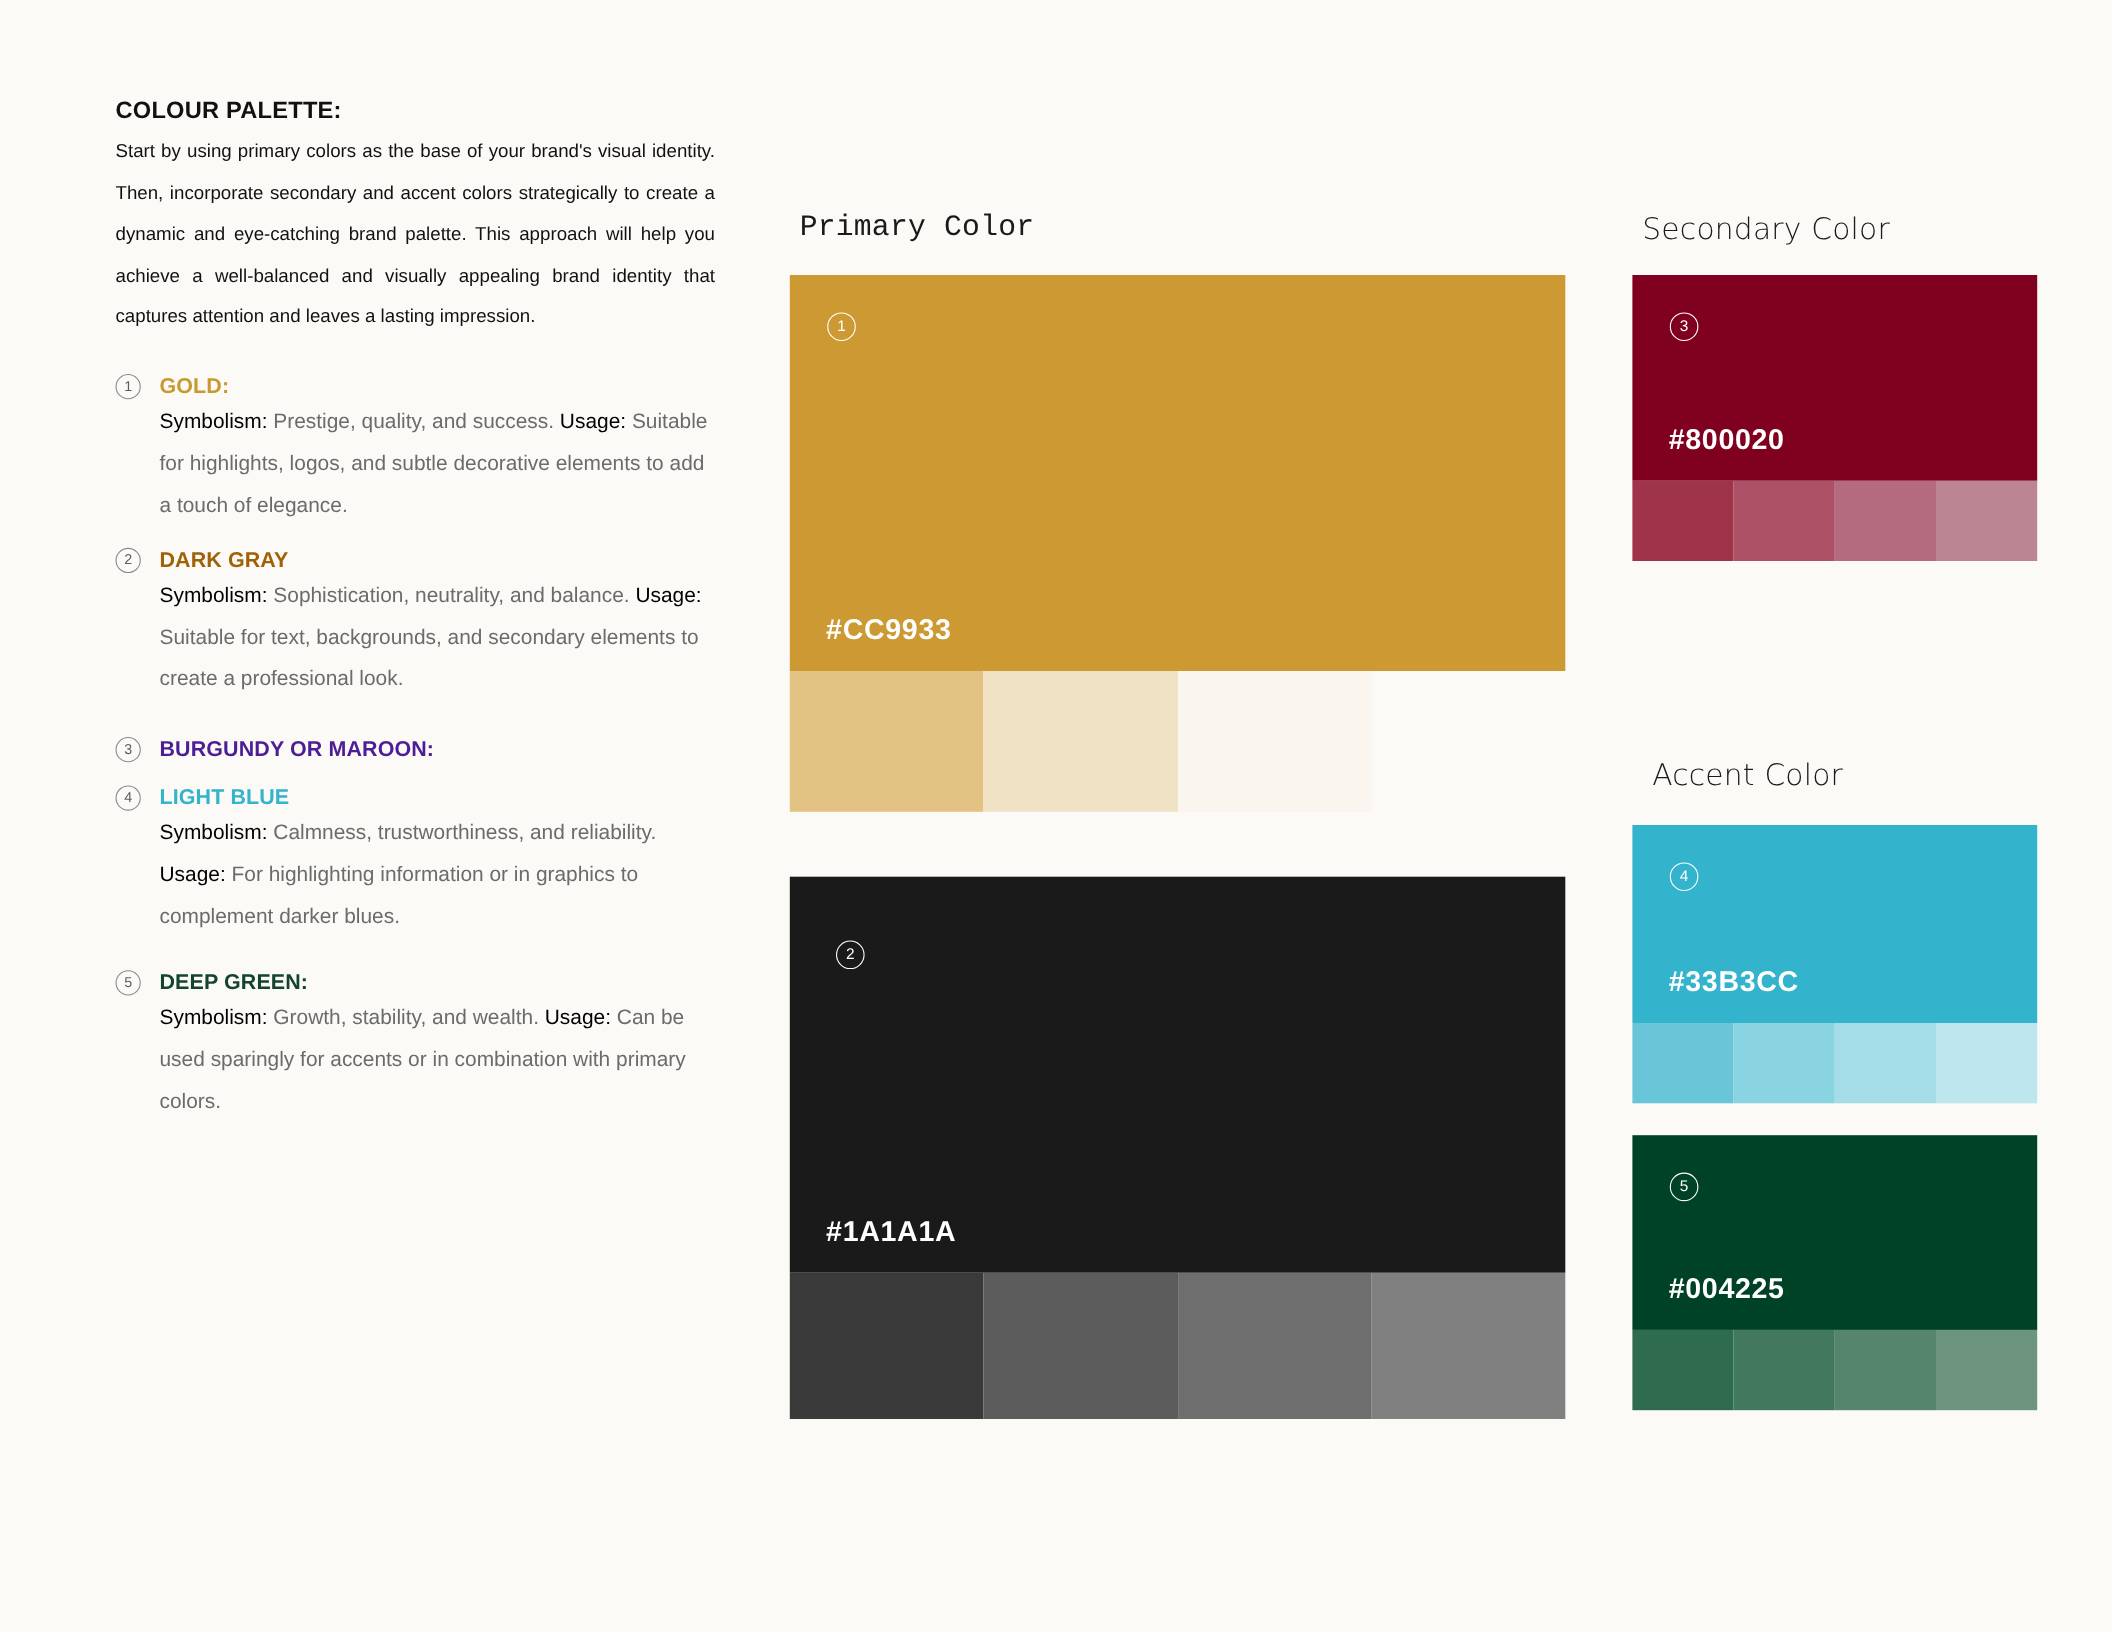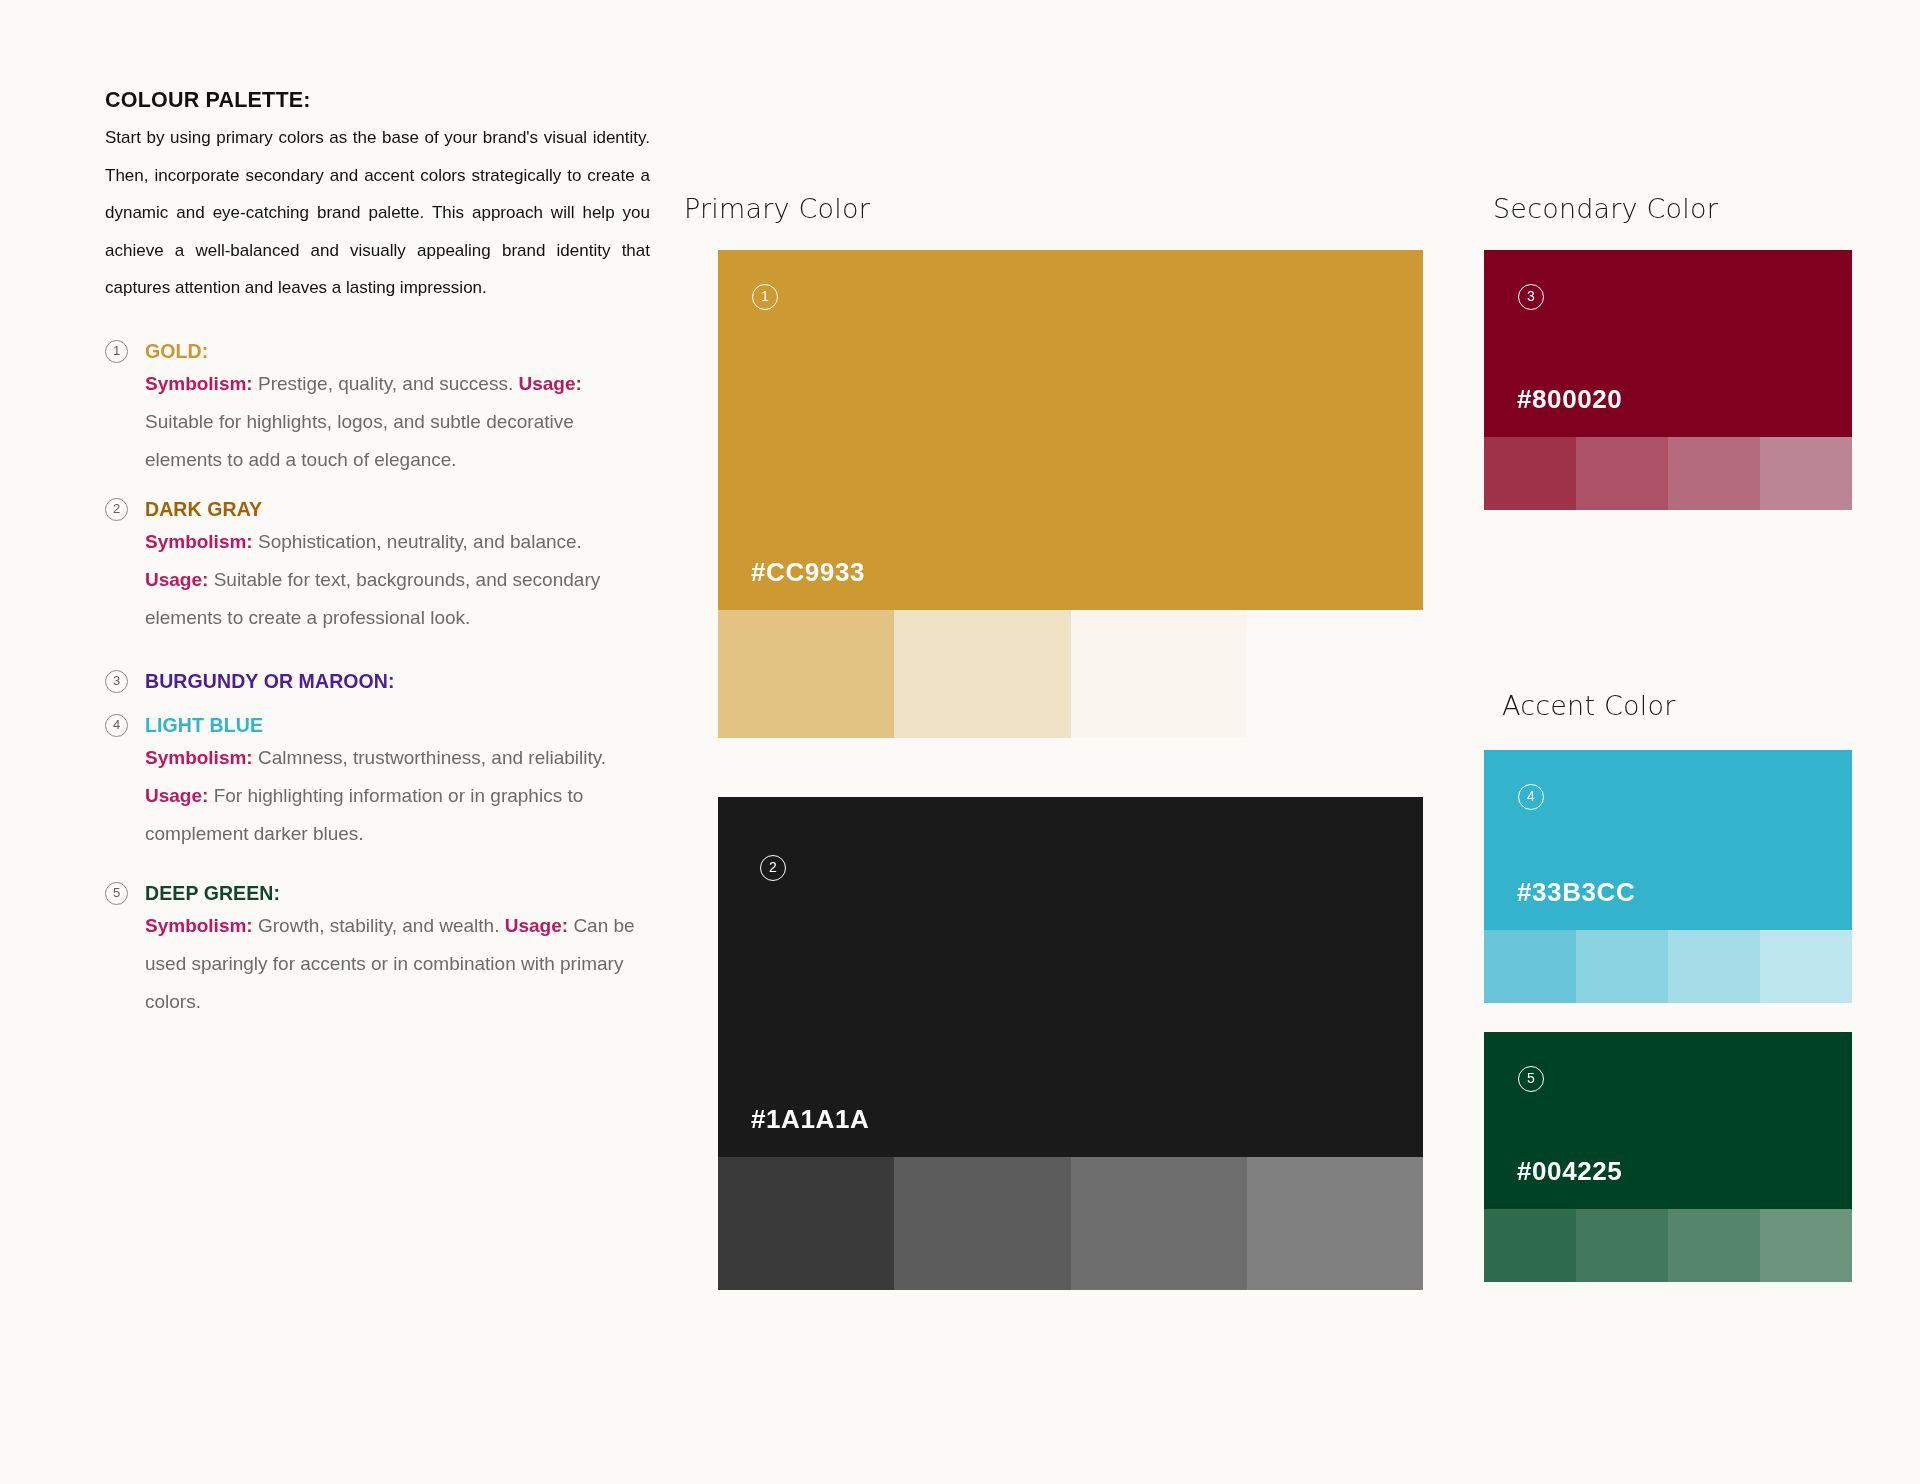--- a/index.html
+++ b/index.html
@@ -67,21 +67,21 @@
   }
 
   .entry-body {
     margin-left: 40px;
     font-size: 19px;
     line-height: 38px;
     color: #6b6b6b;
     text-align: left;
   }
 
-  .entry-body b { color: #be185d; font-weight: bold; }
+  .entry-body b { color: #000000; font-weight: normal; }
 
   
   .section-label {
     position: absolute;
     font-family: "DejaVu Sans", sans-serif;
     font-size: 27px;
     font-weight: 300;
     color: #1a1a1a;
     letter-spacing: 0.2px;
   }
@@ -114,21 +114,21 @@
     color: #ffffff;
     font-size: 26px;
     font-weight: bold;
     letter-spacing: 0.6px;
   }
 
   .tint-row { display: flex; width: 100%; }
   .tint-row > div { flex: 1 1 0; }
 
   
-  #label-primary { left: 684px; top: 193px; }
+  #label-primary { left: 727px; top: 193px; font-family: Liberation Mono, monospace; }
   #block-primary { left: 718px; top: 250px; width: 705px; }
   #block-primary .swatch-main { height: 360px; background: #CC9933; }
   #block-primary .tint-row { height: 128px; }
 
   
   #block-darkgray { left: 718px; top: 797px; width: 705px; }
   #block-darkgray .swatch-main { height: 360px; background: #1A1A1A; }
   #block-darkgray .tint-row { height: 133px; }
   #block-darkgray .swatch-badge { left: 42px; top: 58px; }
 

